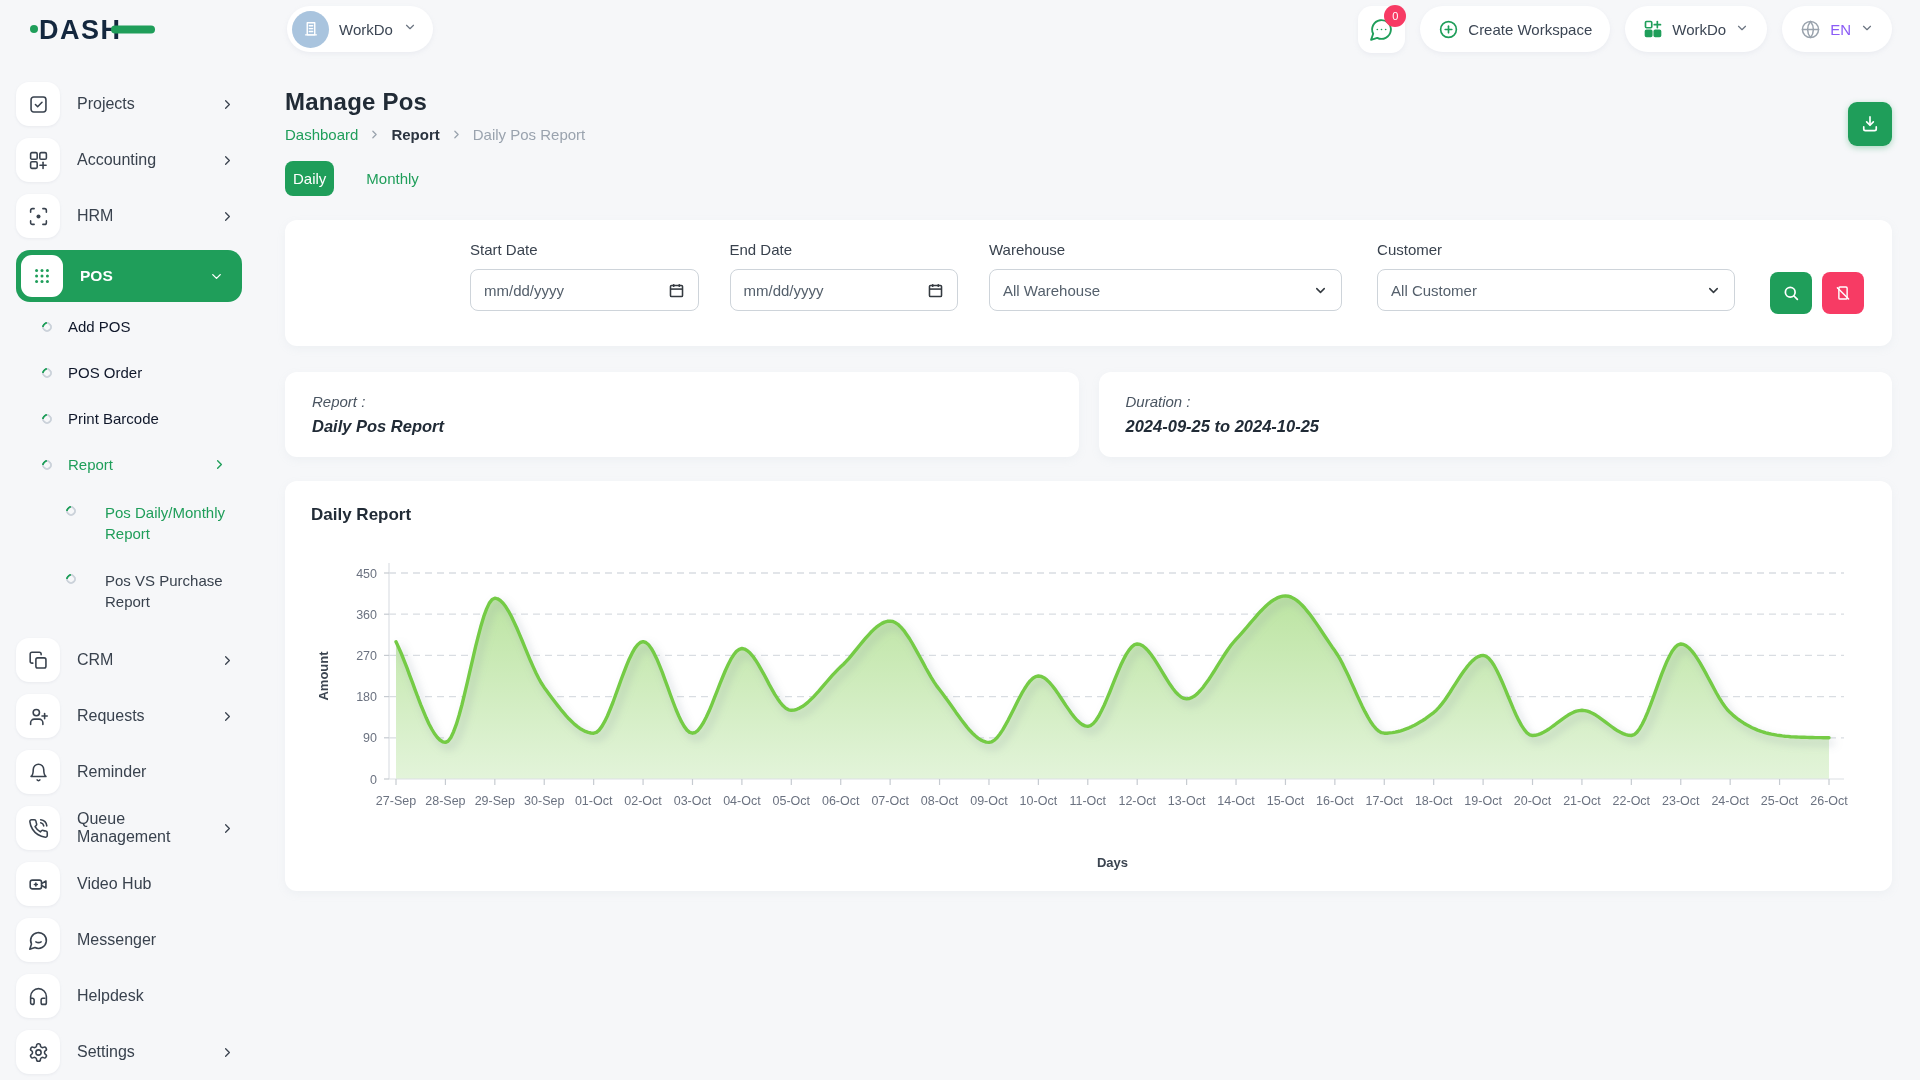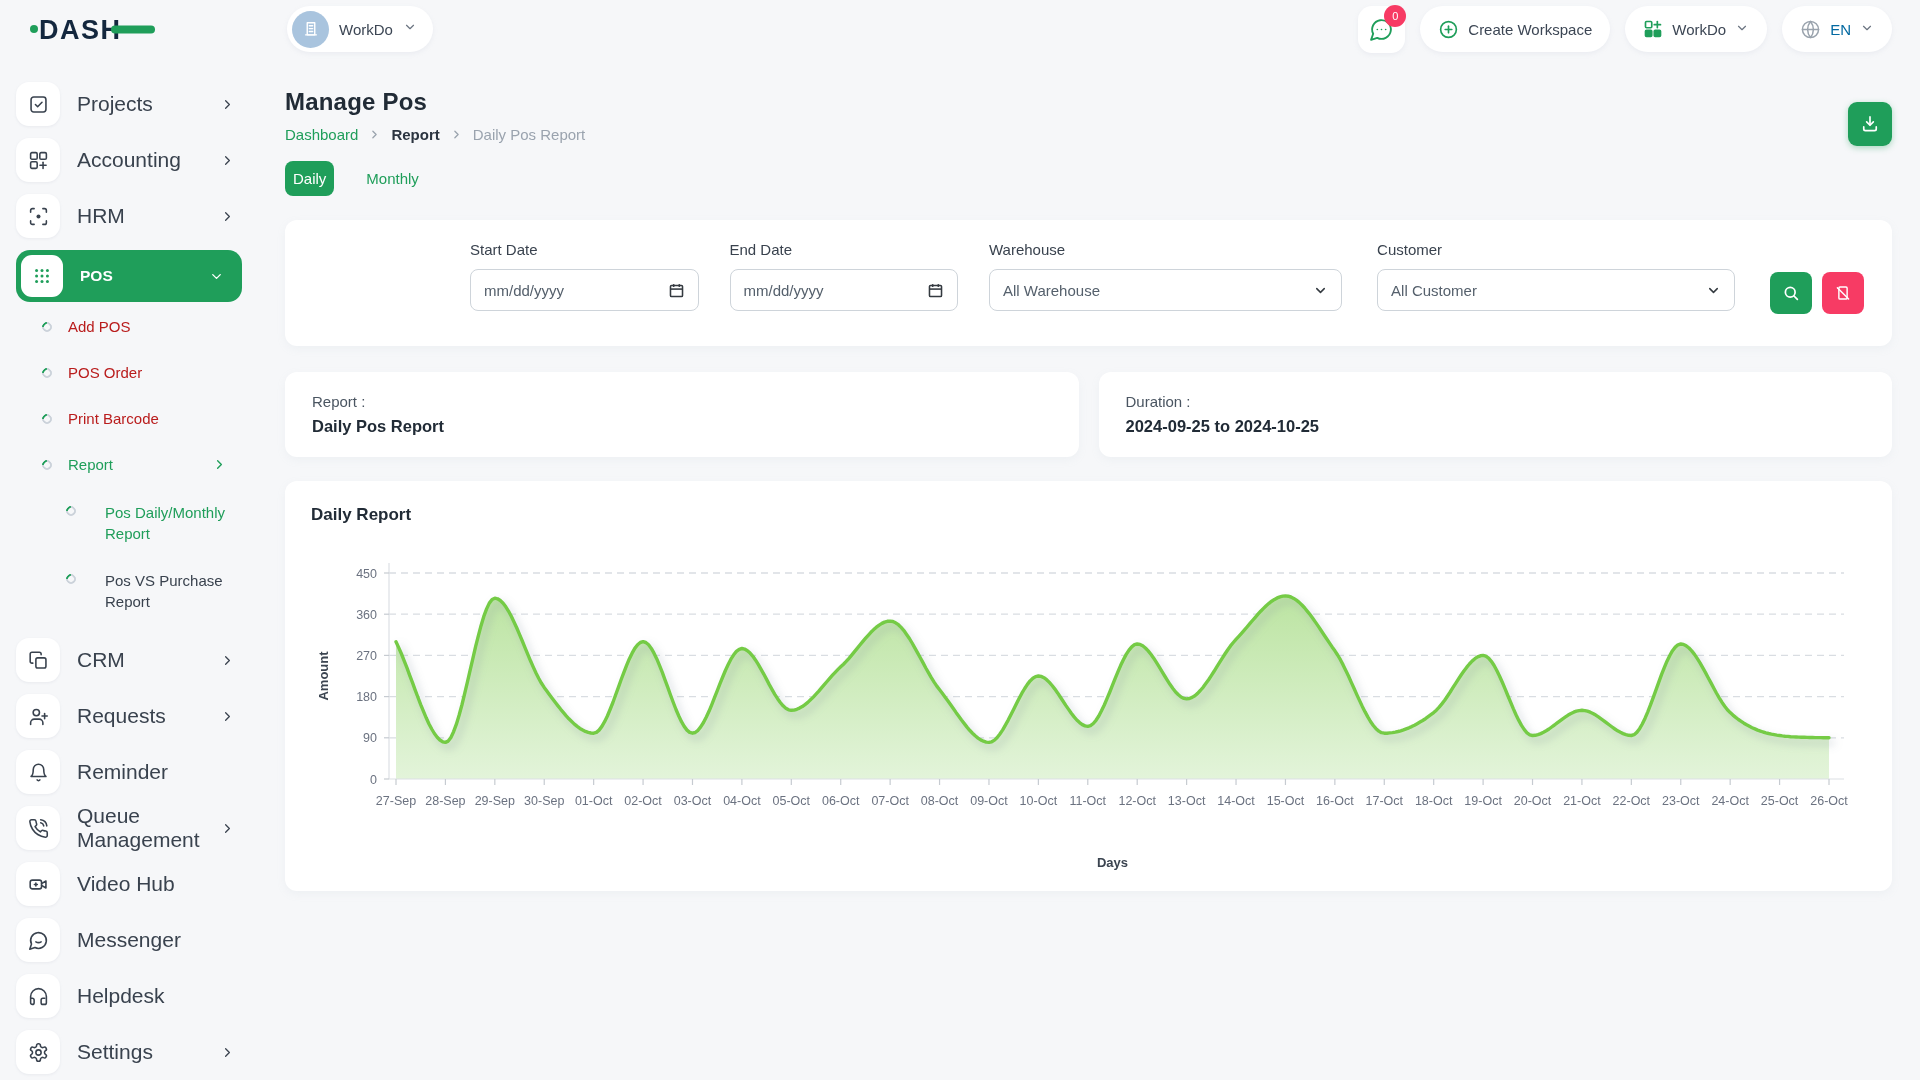--- a/index.html
+++ b/index.html
@@ -10,34 +10,34 @@
   
   .topbar { display:flex; align-items:center; height:58px; padding-right:28px; }
   .logo-wrap { width:257px; display:flex; align-items:center; padding-left:29px; }
   .ws-pill { margin-left:30px; display:flex; align-items:center; gap:10px; background:#fff; border-radius:24px; height:46px; padding:4px 16px 4px 5px; box-shadow:0 2px 5px rgba(170,180,195,.14); cursor:pointer; }
   .ws-avatar { width:37px; height:37px; border-radius:50%; background:#a9c4de; display:grid; place-items:center; color:#fff; }
   .ws-name { font-size:15px; color:#3c4654; }
   .topbar-right { margin-left:auto; display:flex; align-items:center; gap:15px; }
   .chat-btn { position:relative; width:47px; height:47px; background:#fff; border-radius:14px; display:grid; place-items:center; color:#1f9e5a; box-shadow:0 2px 5px rgba(170,180,195,.14); cursor:pointer; }
   .chat-badge { position:absolute; top:-1px; right:-1px; width:22px; height:22px; border-radius:50%; background:#f73b64; color:#fff; font-size:11px; display:grid; place-items:center; }
   .pill-btn { display:flex; align-items:center; gap:9px; height:46px; background:#fff; border-radius:24px; padding:0 18px; font-size:15px; color:#3c4654; box-shadow:0 2px 5px rgba(170,180,195,.14); cursor:pointer; white-space:nowrap; }
-  .pill-btn .accent { color:#0369a1; }
+  .pill-btn .accent { color:#8b5cf6; }
   .chev { color:#6b7480; }
 
   
   .sidebar { position:absolute; left:0; top:58px; width:257px; bottom:0; padding:24px 0 0 16px; }
   .side-item { display:flex; align-items:center; height:44px; margin-bottom:12px; cursor:pointer; }
   .icon-box { width:44px; height:44px; min-width:44px; background:#fff; border-radius:13px; display:grid; place-items:center; color:#39424e; box-shadow:0 1px 3px rgba(170,180,195,.18); }
-  .side-label { margin-left:17px; font-size:21px; color:#39424e; }
+  .side-label { margin-left:17px; font-size:16px; color:#39424e; }
   .side-chev { margin-left:auto; margin-right:22px; color:#39424e; display:flex; }
   .side-item.pos-active { background:#1f9e5a; border-radius:14px; width:226px; height:52px; padding-left:5px; margin-bottom:16px; }
   .side-item.pos-active .icon-box { width:42px; height:42px; min-width:42px; border-radius:11px; box-shadow:none; }
   .side-item.pos-active .side-label { color:#fff; font-weight:700; font-size:15.5px; }
   .side-item.pos-active .side-chev { color:#fff; margin-right:18px; }
-  .sub-item { display:flex; align-items:center; gap:16px; margin:0 0 29px 26px; font-size:15px; color:#b91c1c; cursor:pointer; }
+  .sub-item { display:flex; align-items:center; gap:16px; margin:0 0 29px 26px; font-size:15px; color:#0f172a; cursor:pointer; }
   .sub-item .side-chev { margin-right:30px; }
   .donut { width:10px; height:10px; min-width:10px; border-radius:50%; border:2.5px solid #cbd2da; border-top-color:#1f9e5a; transform:rotate(-45deg); }
   .sub-item.green, .subsub-item.green { color:#1f9e5a; }
   .sub-item.green .side-chev { color:#1f9e5a; }
   .subsub-item { display:flex; align-items:flex-start; gap:29px; margin:8px 0 26px 50px; font-size:15px; color:#39424e; cursor:pointer; max-width:185px; line-height:1.4; }
   .subsub-item .donut { margin-top:4px; }
 
   
   .main { position:absolute; left:257px; top:58px; right:0; bottom:0; padding:30px 28px 0 28px; }
   .page-title { font-size:24px; font-weight:700; color:#212b36; letter-spacing:.2px; }
@@ -57,21 +57,21 @@
   .input-box { height:42px; border:1px solid #ced4da; border-radius:8px; display:flex; align-items:center; justify-content:space-between; padding:7px 13px; font-size:15px; color:#55606c; background:#fff; cursor:pointer; }
   .input-box .ph { color:#55606c; }
   .w-date { width:233px; margin-right:31px; }
   .w-ware { width:360px; margin-right:35px; }
   .w-cust { width:365px; }
   .filter-actions { display:flex; gap:10px; margin-left:35px; margin-top:31px; }
   .sq-btn { width:42px; height:42px; border-radius:8px; display:grid; place-items:center; color:#fff; cursor:pointer; border:none; }
   .sq-btn.search { background:#1f9e5a; }
   .sq-btn.reset { background:#f73b64; }
 
-  .summary-row { display:flex; gap:20px; margin-top:26px; }
+  .summary-row { display:flex; gap:20px; margin-top:26px;font-style:italic; }
   .summary-card { flex:1; background:#fff; border-radius:12px; padding:21px 27px; box-shadow:0 3px 8px rgba(170,184,200,.10); }
   .sum-label { font-size:15px; color:#4a5561; }
   .sum-value { font-size:16.5px; font-weight:700; color:#212b36; margin-top:7px; }
 
   .chart-card { margin-top:24px; background:#fff; border-radius:12px; padding:24px 26px 14px 26px; box-shadow:0 3px 8px rgba(170,184,200,.10); }
   .chart-title { font-size:17px; font-weight:700; color:#212b36; }
   .chart-wrap { margin-top:16px; }
   .chart-wrap text { font-family:"Liberation Sans", sans-serif; }
 </style>
 </head>

